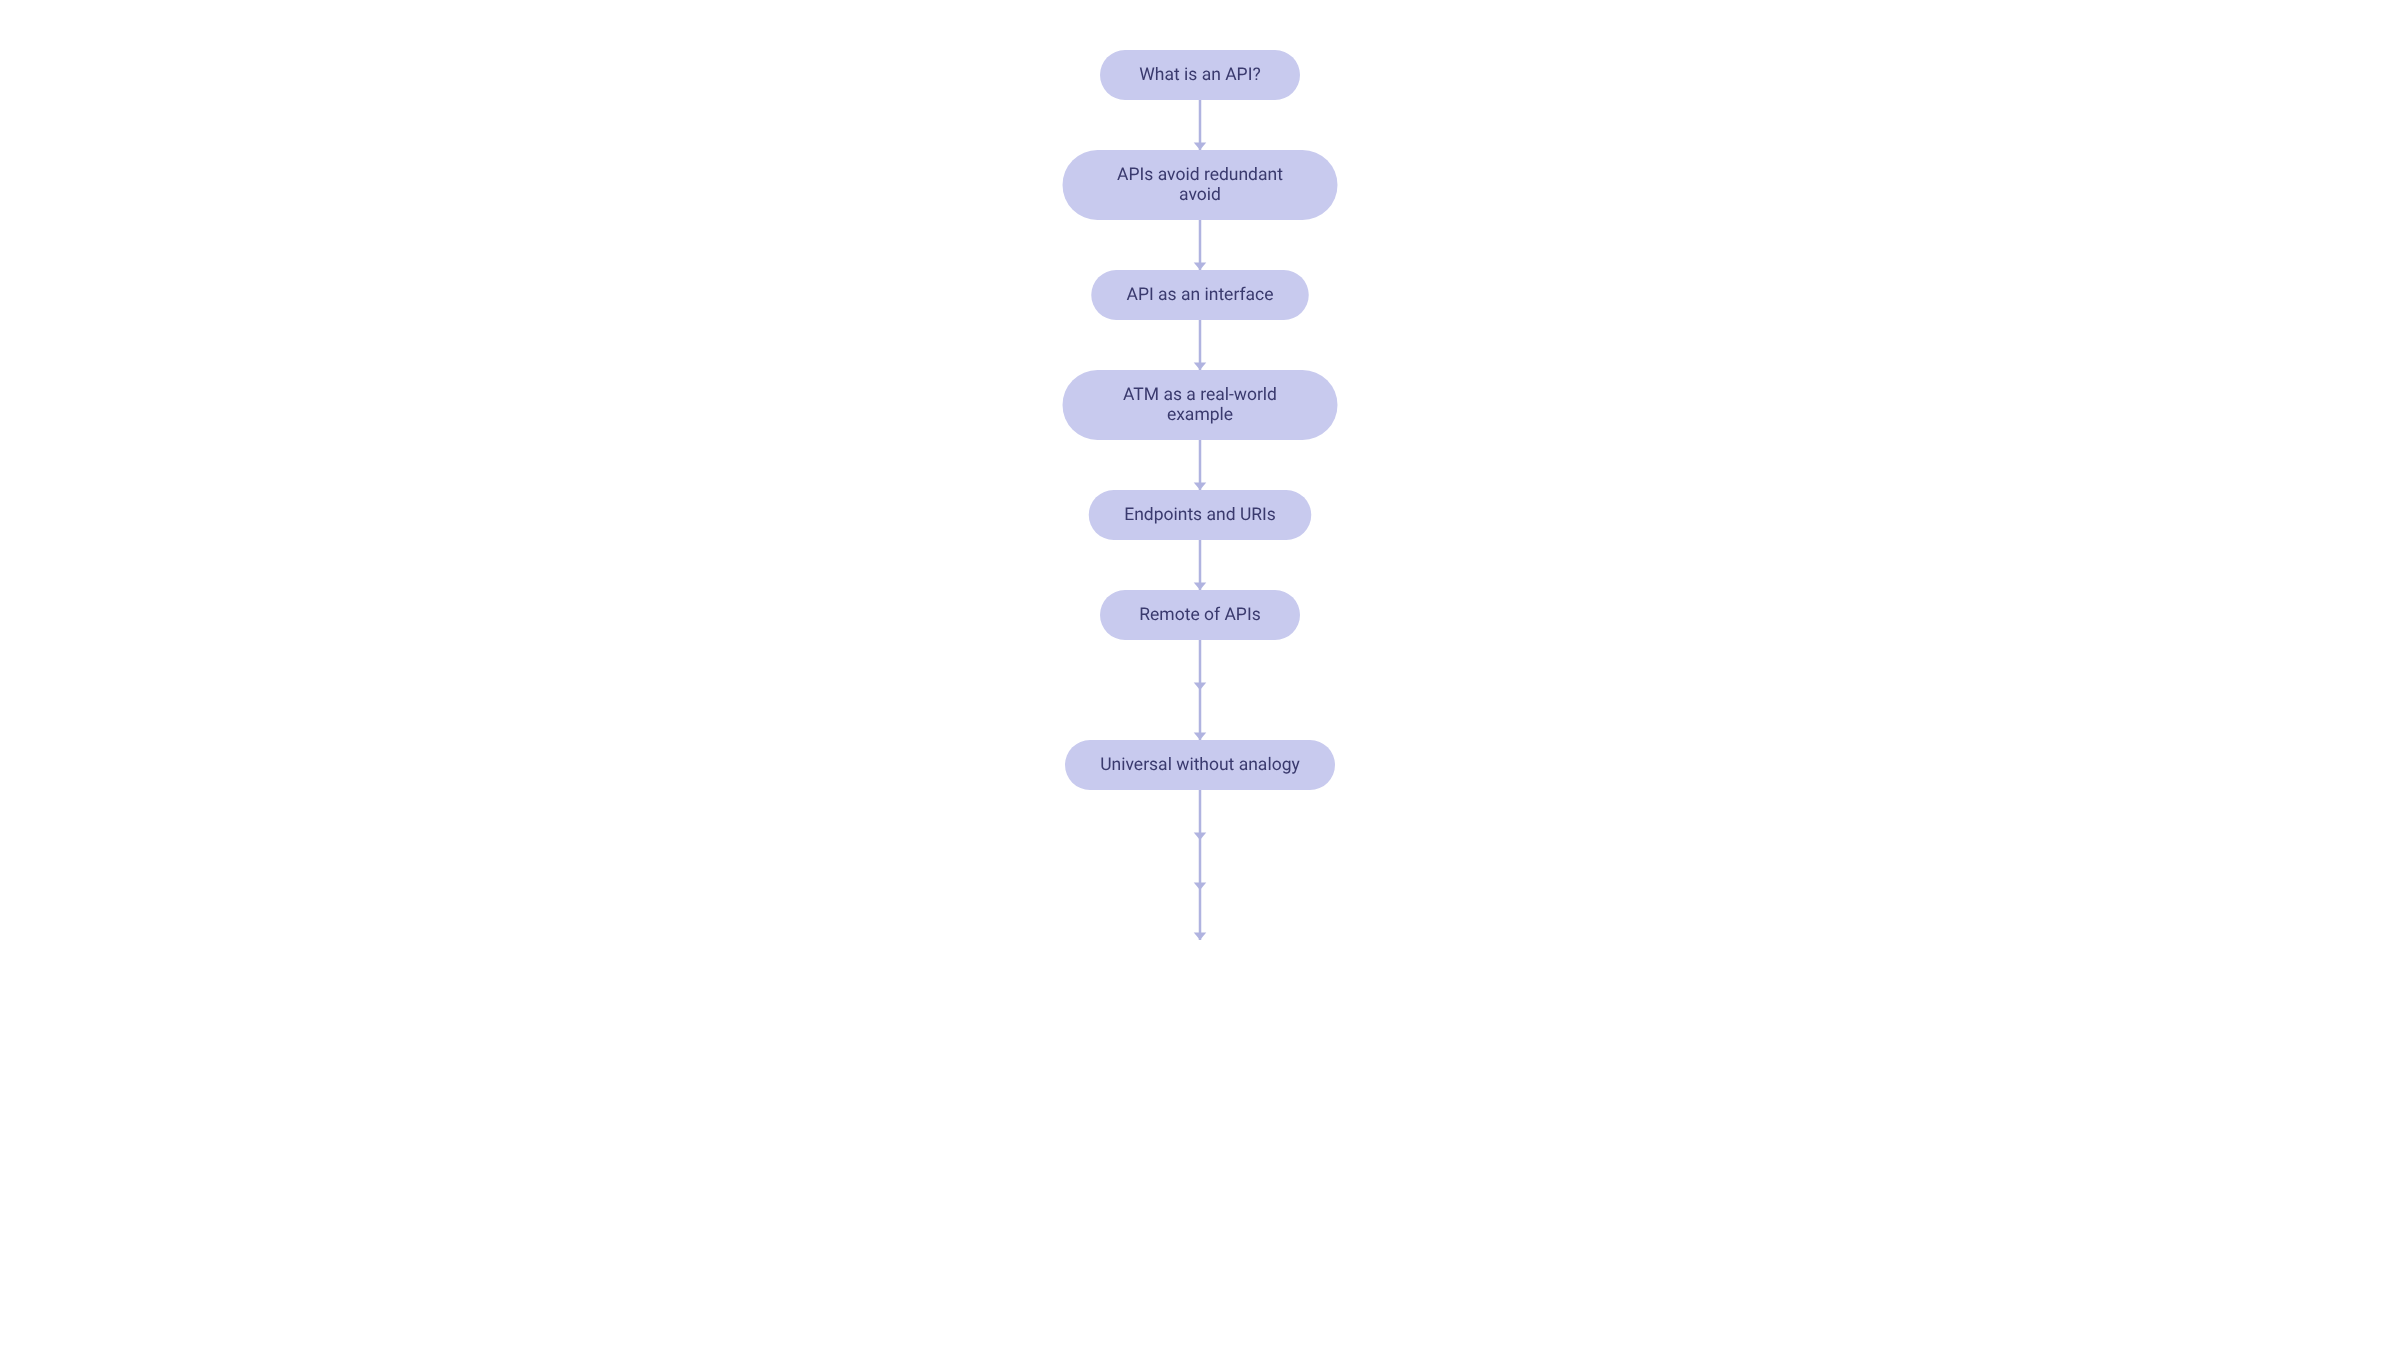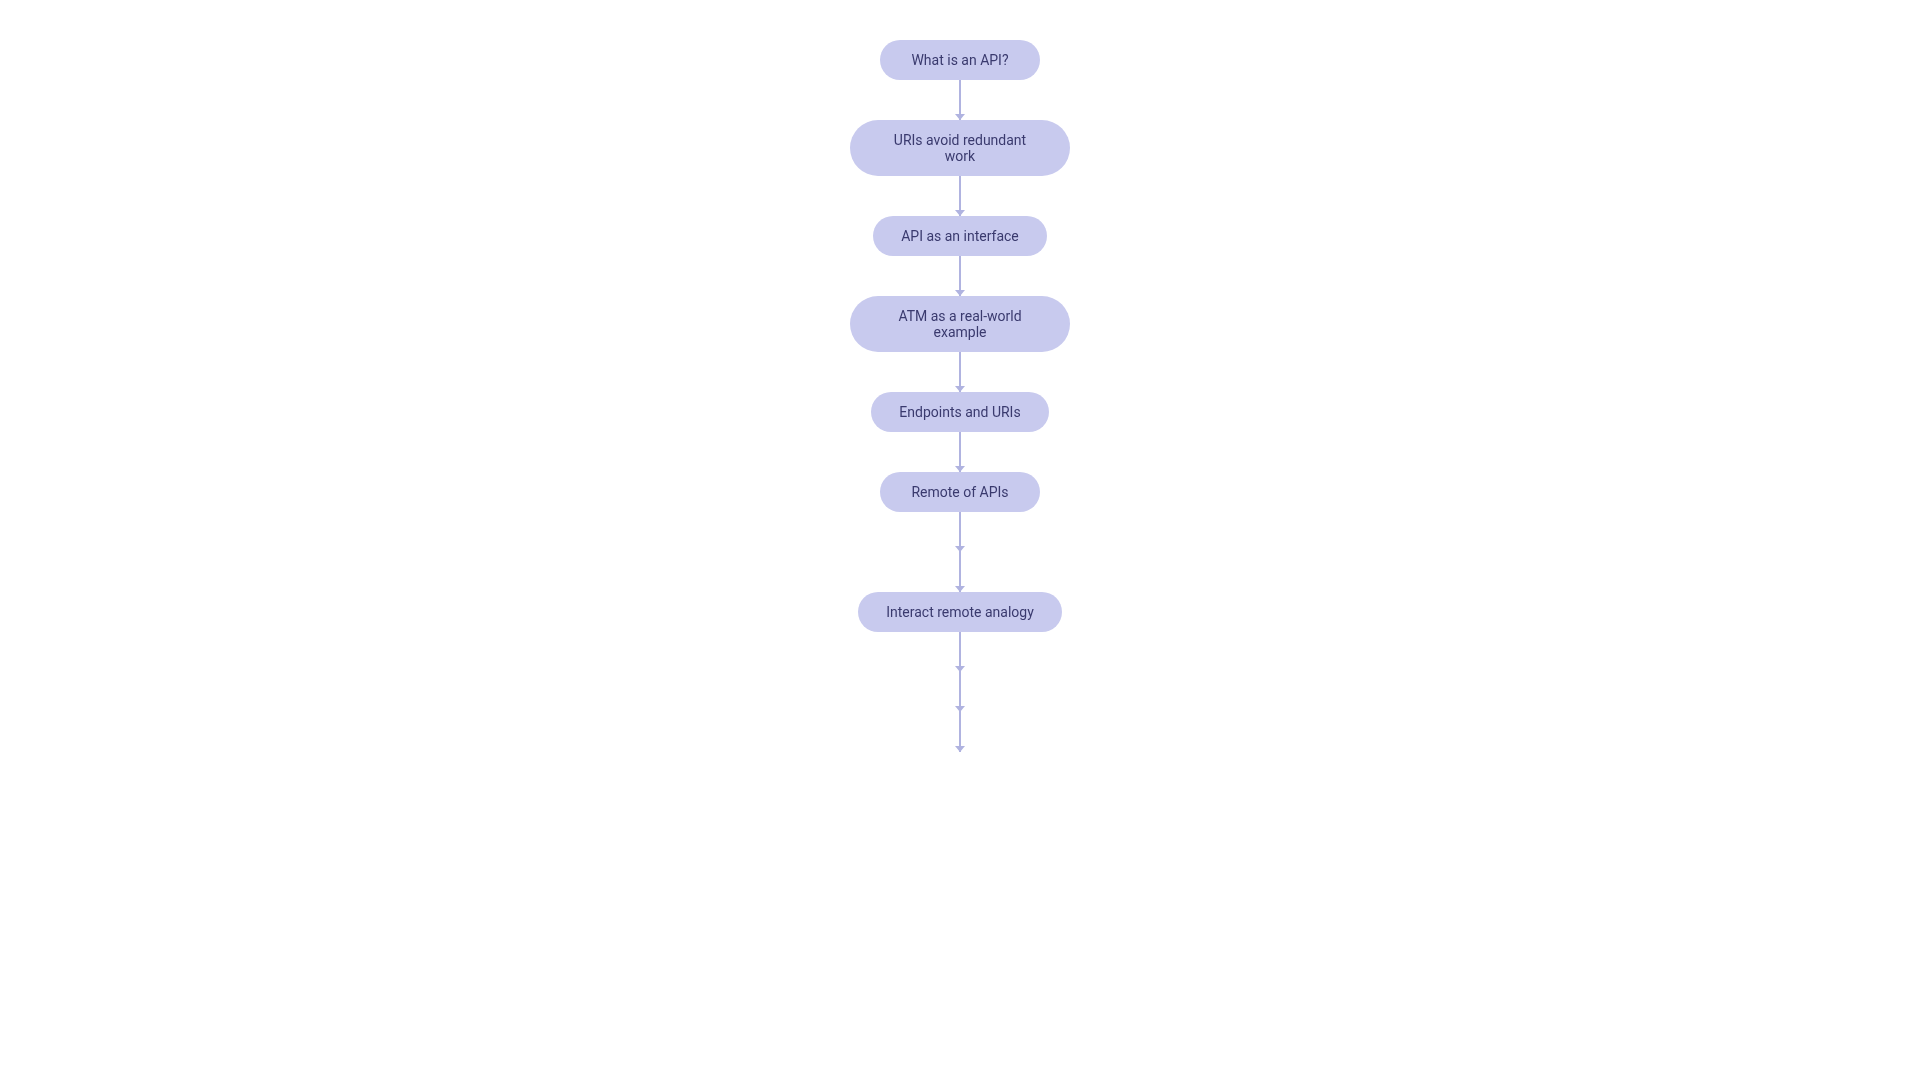--- a/index.html
+++ b/index.html
@@ -62,28 +62,28 @@
       border-right: 5px solid transparent;
       border-top: 6px solid #b0b3e0;
     }
   </style>
 </head>
 <body>
 
 <div class="flowchart-container">
 <div class="node">What is an API?</div>
     <div class="connector"></div>
-    <div class="node">URIs avoid redundant work</div>
+    <div class="node">APIs avoid redundant avoid</div>
     <div class="connector"></div>
     <div class="node">API as an interface</div>
     <div class="connector"></div>
     <div class="node">ATM as a real-world example</div>
     <div class="connector"></div>
     <div class="node">Endpoints and URIs</div>
     <div class="connector"></div>
     <div class="node">Remote of APIs</div>
     <div class="connector"></div>
     <div class="connector"></div>
-    <div class="node">Interact remote analogy</div>
+    <div class="node">Universal without analogy</div>
     <div class="connector"></div>
     <div class="connector"></div>
     <div class="connector"></div>
   </div>
 
 </body></html>

